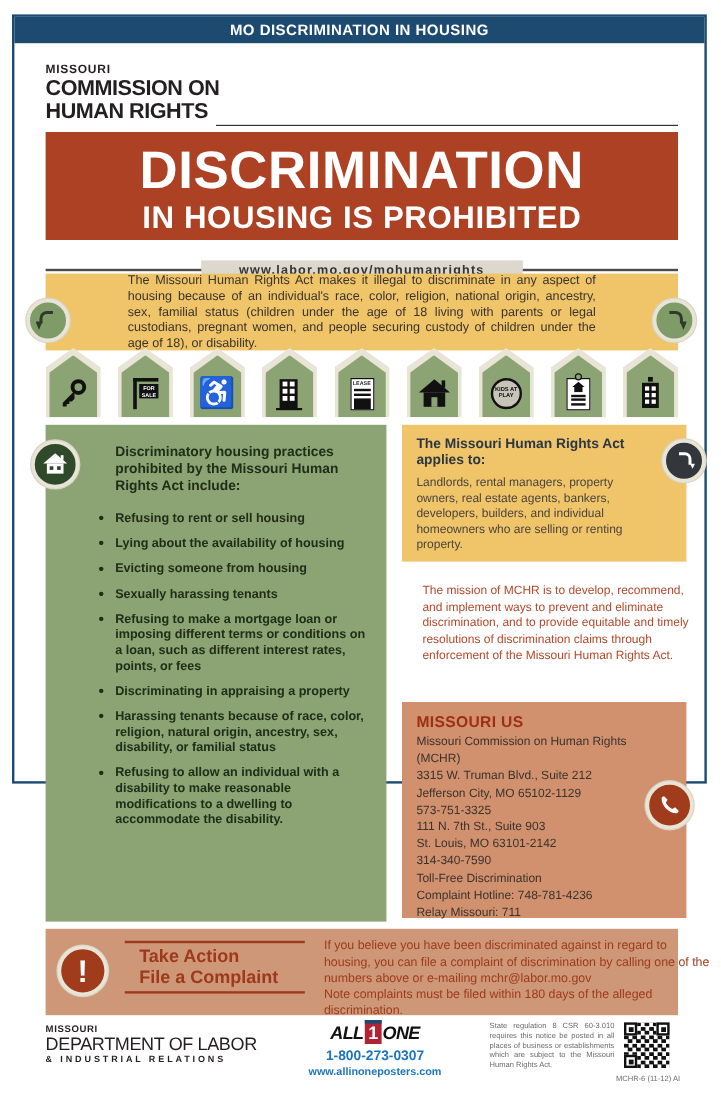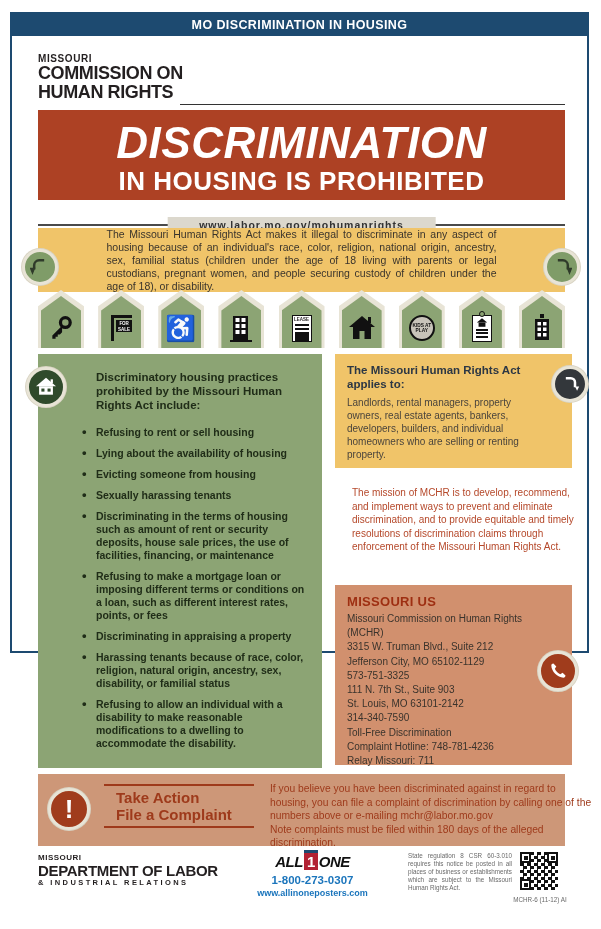--- a/index.html
+++ b/index.html
@@ -20,21 +20,21 @@
   
   .logo { position:absolute; left:26px; top:40px; line-height:1; }
   .logo .l1 { font-size:10px; font-weight:bold; letter-spacing:.6px; }
   .logo .l2, .logo .l3 { font-size:18px; font-weight:bold; letter-spacing:-.4px; line-height:1.05; }
   .logo-underline { position:absolute; left:168px; top:90px; width:385px; height:1px; background:#333; }
   
   .banner {
     position:absolute; left:26px; top:96px; width:527px; height:90px; background:#ad4124;
     color:#fff; text-align:center;
   }
-  .banner .b1 { font-size:44px; font-weight:bold; letter-spacing:.5px; margin-top:8px;font-style:italic; }
+  .banner .b1 { font-size:44px; font-weight:bold; letter-spacing:.5px; margin-top:8px; }
   .banner .b2 { font-size:26px; font-weight:bold; letter-spacing:.5px; margin-top:-2px; }
   
   .urlband { position:absolute; left:26px; top:203px; width:527px; height:16px; }
   .urlband .rule { position:absolute; left:0; top:7px; width:100%; height:2px; background:#4a4a4a; }
   .urlband .pill {
     position:absolute; left:50%; transform:translateX(-50%); top:0; background:#dcd8cd;
     padding:2px 32px; font-size:10.5px; font-weight:bold; color:#333; letter-spacing:1px;
   }
   
   .intro {
@@ -101,21 +101,21 @@
   .action-circle { position:absolute; left:10px; top:14px; width:42px; height:42px;
     color:#fff; font-size:26px; font-weight:bold; }
   .action-title { position:absolute; left:66px; top:10px; width:150px; }
   .action-title .rule { height:2px; background:#9e3a1b; }
   .action-title .t { font-size:15px; font-weight:bold; color:#9e3a1b; line-height:17px; padding:3px 0 3px 12px; }
   .action-text { position:absolute; left:232px; top:8px; width:322px; font-size:10.3px;
     line-height:13.5px; color:#9e3a1b; }
   
   .dept { position:absolute; left:26px; top:840px; line-height:1; }
   .dept .d1 { font-size:8px; font-weight:bold; letter-spacing:.5px; }
-  .dept .d2 { font-size:15px; font-weight:bold; letter-spacing:-.3px; margin-top:1px; }
+  .dept .d2 { font-size:15px; font-weight:normal; letter-spacing:-.3px; margin-top:1px; }
   .dept .d3 { font-size:7.5px; font-weight:bold; letter-spacing:2.4px; margin-top:1px; }
   .allinone { position:absolute; left:238px; top:836px; width:125px; text-align:center; }
   .aio-logo { font-size:15px; font-weight:bold; font-style:italic; letter-spacing:-.5px; color:#111; }
   .aio-one { display:inline-block; background:#b22234; color:#fff; padding:0 3px; margin:0 1px;
     border-top:3px solid #1d4a70; font-style:normal; }
   .aio-phone { color:#1b75bc; font-weight:bold; font-size:11.5px; margin-top:4px; }
   .aio-site { color:#1b75bc; font-weight:bold; font-size:9px; margin-top:2px; }
   .regulation { position:absolute; left:396px; top:838px; width:104px; font-size:6.3px;
     line-height:8px; color:#6a6a6a; text-align:justify; }
   .qr { position:absolute; left:506px; top:836px; width:42px; height:42px;
@@ -267,21 +267,20 @@
           <rect x="8" y="15" width="4" height="4" fill="#2f4a2b"></rect>
           <rect x="16" y="15" width="4" height="4" fill="#2f4a2b"></rect>
         </svg>
     </div>
     <div class="gp-head">Discriminatory housing practices prohibited by the Missouri Human Rights Act include:</div>
     <ul class="gp-list">
         <li>Refusing to rent or sell housing</li>
         <li>Lying about the availability of housing</li>
         <li>Evicting someone from housing</li>
         <li>Sexually harassing tenants</li>
-        <li>Discriminating in the terms of housing such as amount of rent or security deposits, house sale prices, the use of facilities, financing, or maintenance</li>
         <li>Refusing to make a mortgage loan or imposing different terms or conditions on a loan, such as different interest rates, points, or fees</li>
         <li>Discriminating in appraising a property</li>
         <li>Harassing tenants because of race, color, religion, natural origin, ancestry, sex, disability, or familial status</li>
         <li>Refusing to allow an individual with a disability to make reasonable modifications to a dwelling to accommodate the disability.</li>
       </ul>
   </div>
 
   <div class="applies-box">
     <h3>The Missouri Human Rights Act applies to:</h3>
     <p>Landlords, rental managers, property owners, real estate agents, bankers, developers, builders, and individual homeowners who are selling or renting property.</p>

